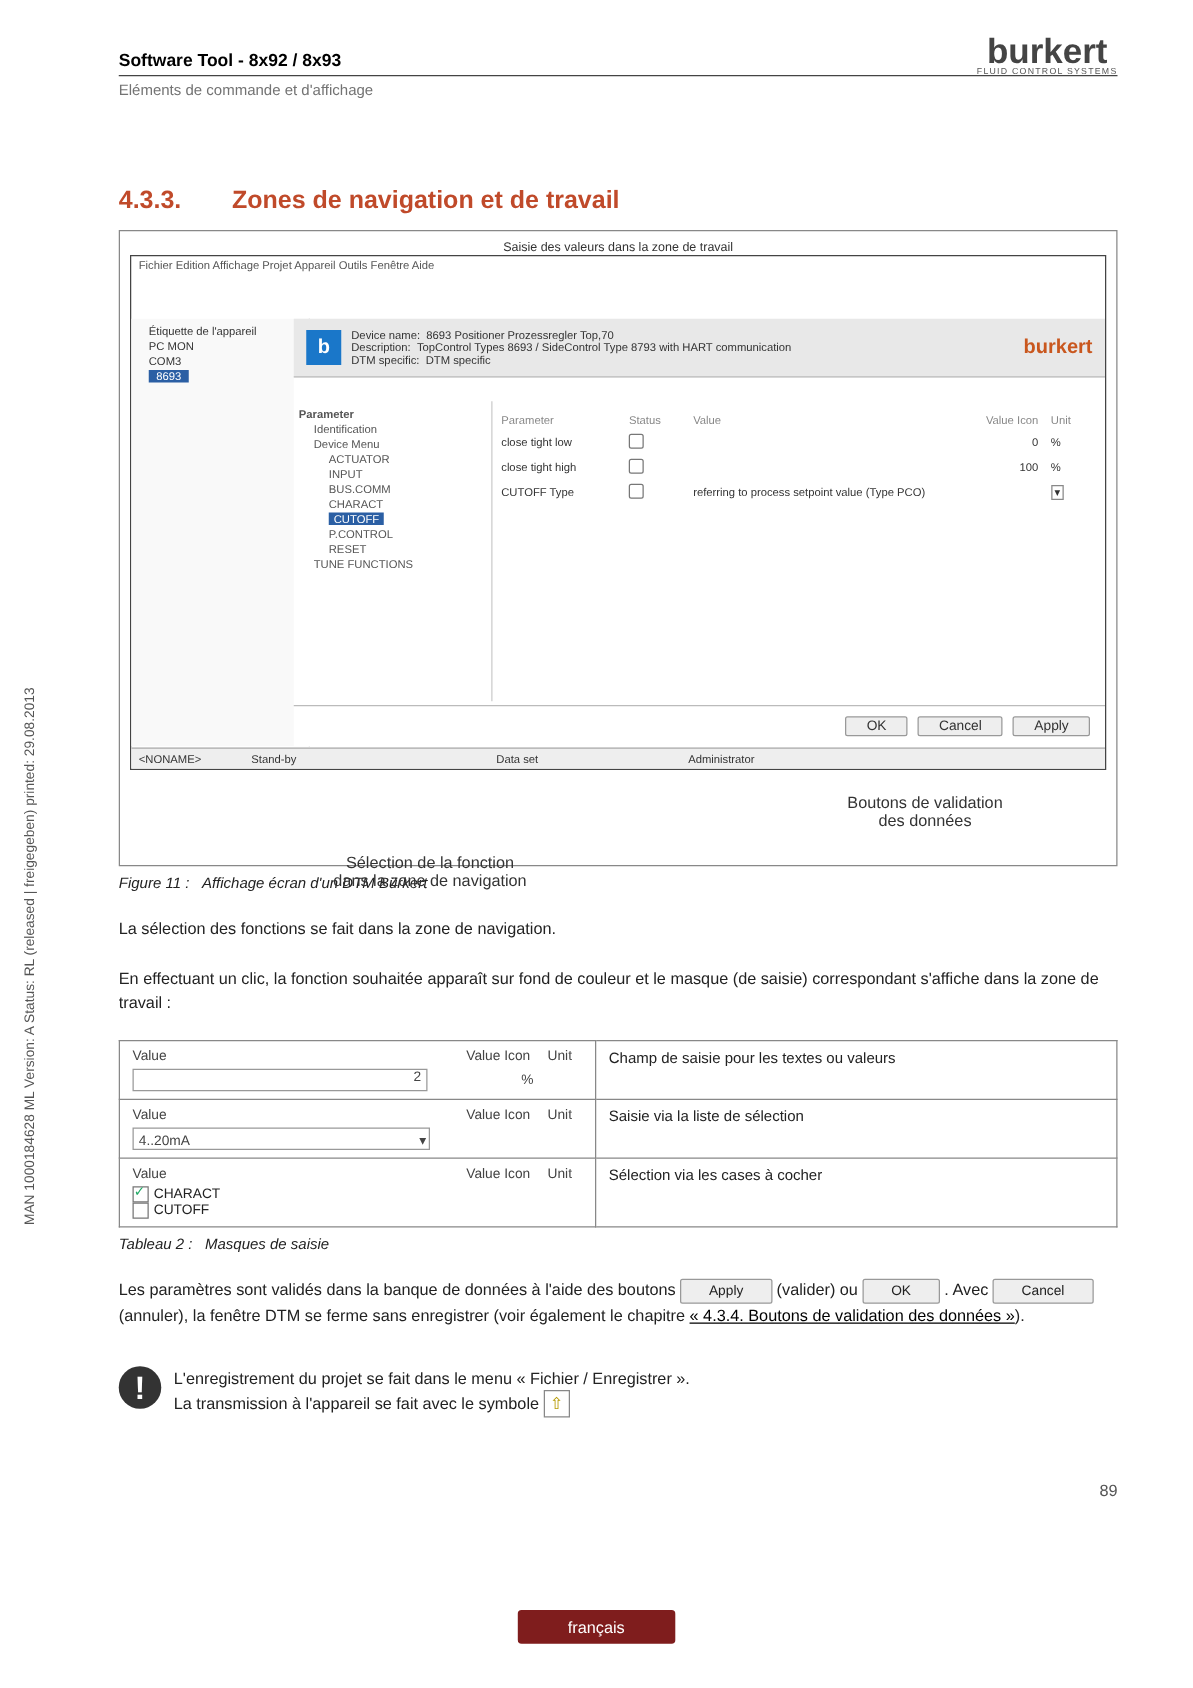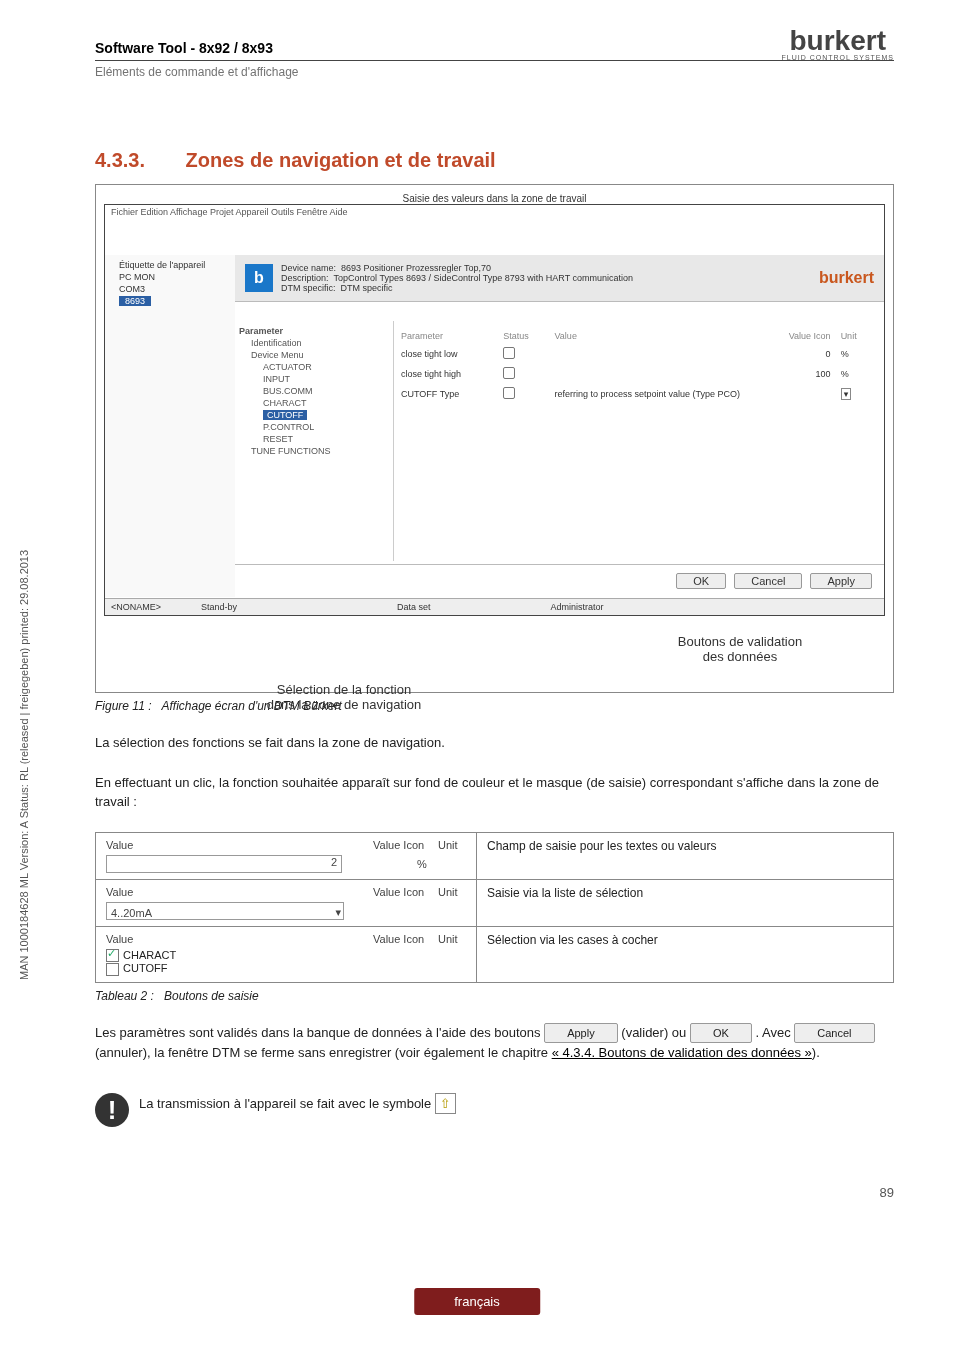--- a/index.html
+++ b/index.html
@@ -231,37 +231,38 @@
             </div>
         <div style="margin-top:4px;font-size:11px;"><span class="cb chk"></span><span>CHARACT</span></div>
         <div style="font-size:11px;"><span class="cb"></span><span>CUTOFF</span></div>
       </td>
       <td>Sélection via les cases à cocher</td>
     </tr>
   </tbody>
     </table>
 
   <div class="fig-label">
-    <span>Tableau 2 :</span>&nbsp;&nbsp;&nbsp;<span>Boutons de saisie</span>
+    <span>Tableau 2 :</span>&nbsp;&nbsp;&nbsp;<span>Masques de saisie</span>
   </div>
 
   <p class="body-text">
     <span>Les paramètres sont validés dans la banque de données à l'aide des boutons </span>
     <span class="btn">Apply</span>
     <span> (valider) ou </span>
     <span class="btn">OK</span>
     <span> . Avec </span>
     <span class="btn">Cancel</span>
     <span> (annuler), la fenêtre DTM se ferme sans enregistrer (voir également le chapitre </span>
     <a class="link" href="#">« 4.3.4. Boutons de validation des données »</a><span>).</span>
   </p>
 
   <div class="note">
     <div class="note-ico">!</div>
     <div class="body-text" style="margin:0">
+      <div>L'enregistrement du projet se fait dans le menu « Fichier / Enregistrer ».</div>
       <div>
         <span>La transmission à l'appareil se fait avec le symbole </span>
         <span style="display:inline-block;border:1px solid #888;padding:0 4px;color:#b59a00;">⇧</span>
       </div>
     </div>
   </div>
 
   <div class="pg">89</div>
   <div class="lang">français</div>
 </div>

